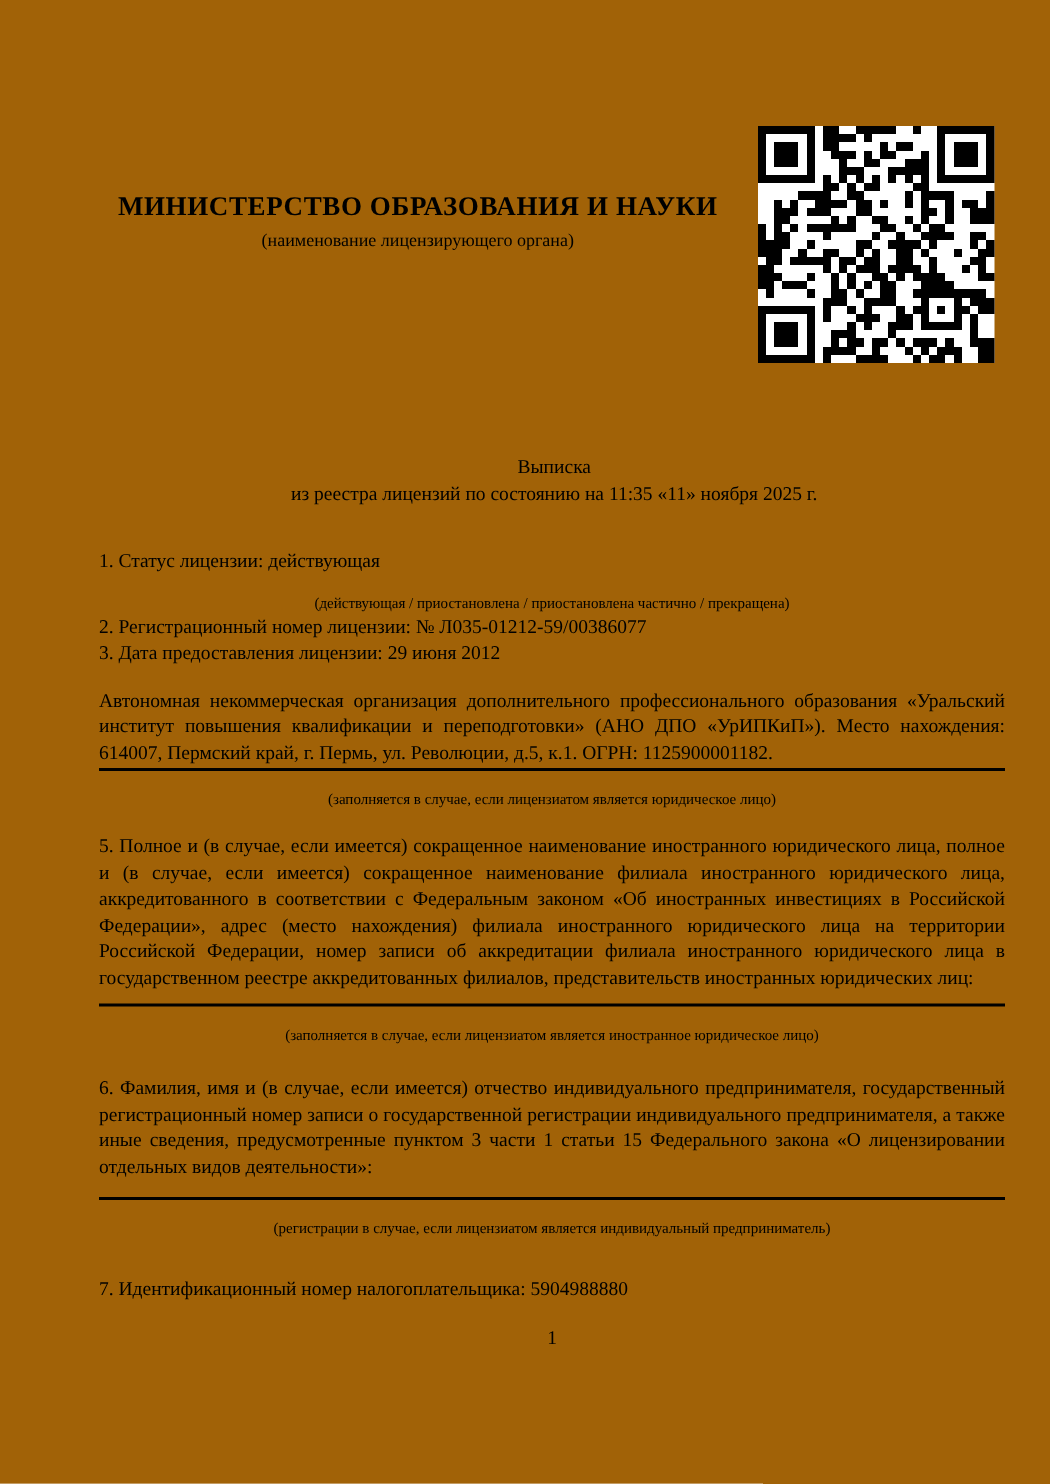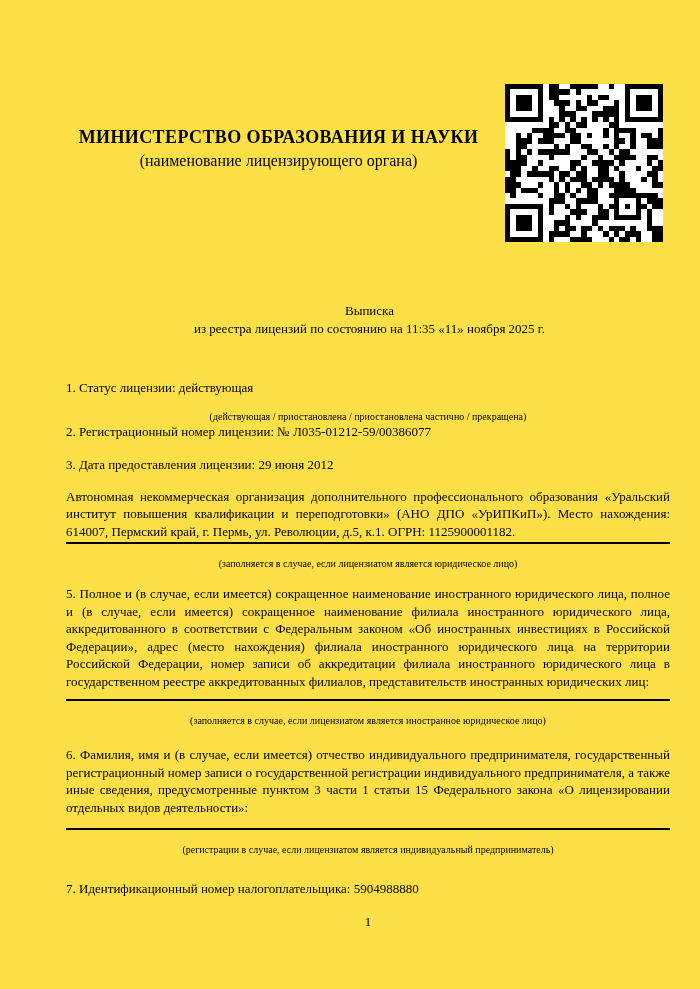--- a/index.html
+++ b/index.html
@@ -11,21 +11,21 @@
     width: 700px;
     height: 989px;
     overflow: hidden;
     font-family: "Liberation Serif", "DejaVu Serif", serif;
     color: #000000;
     position: relative;
   }
   .page {
     width: 700px;
     height: 989px;
-    background: #fde047;
+    background: #a16207;
     box-sizing: border-box;
   }
   .top-row {
     display: flex;
     align-items: flex-start;
     padding: 84px 37px 0 66px;
     box-sizing: border-box;
   }
   .header-block {
     flex: 1;
@@ -33,21 +33,21 @@
     padding-top: 40px;
     padding-right: 14px;
   }
   .ministry-name {
     font-size: 18px;
     font-weight: bold;
     line-height: 27px;
     letter-spacing: 0.4px;
   }
   .org-caption {
-    font-size: 16px;
+    font-size: 12px;
     line-height: 13px;
     margin-top: 3px;
   }
   .qr-block {
     width: 158px;
     height: 158px;
     flex: 0 0 158px;
   }
   .qr-block svg { display: block; }
   .doc-title {
@@ -74,23 +74,23 @@
   .small-caption {
     font-size: 10px;
     line-height: 13px;
     text-align: center;
     margin-top: 13px;
   }
   .field-line {
     border-bottom: 2px solid #000000;
     height: 0;
   }
-  .mt-item1   { margin-top: 42px; }
+  .mt-item1   { margin-top: 28px; }
   .mt-item2   { }
-  .mt-item3   { margin-top: 16px; }
+  .mt-item3   { }
   .mt-item4   { margin-top: 14px; }
   .mt-item5   { margin-top: 15px; }
   .mt-item6   { margin-top: 19px; }
   .mt-item7   { margin-top: 24px; }
   .line-after-value { margin-top: 2px; }
   .line-empty-5 { margin-top: 9px; }
   .line-empty-6 { margin-top: 12px; }
   .footer {
     text-align: center;
     font-size: 13px;

